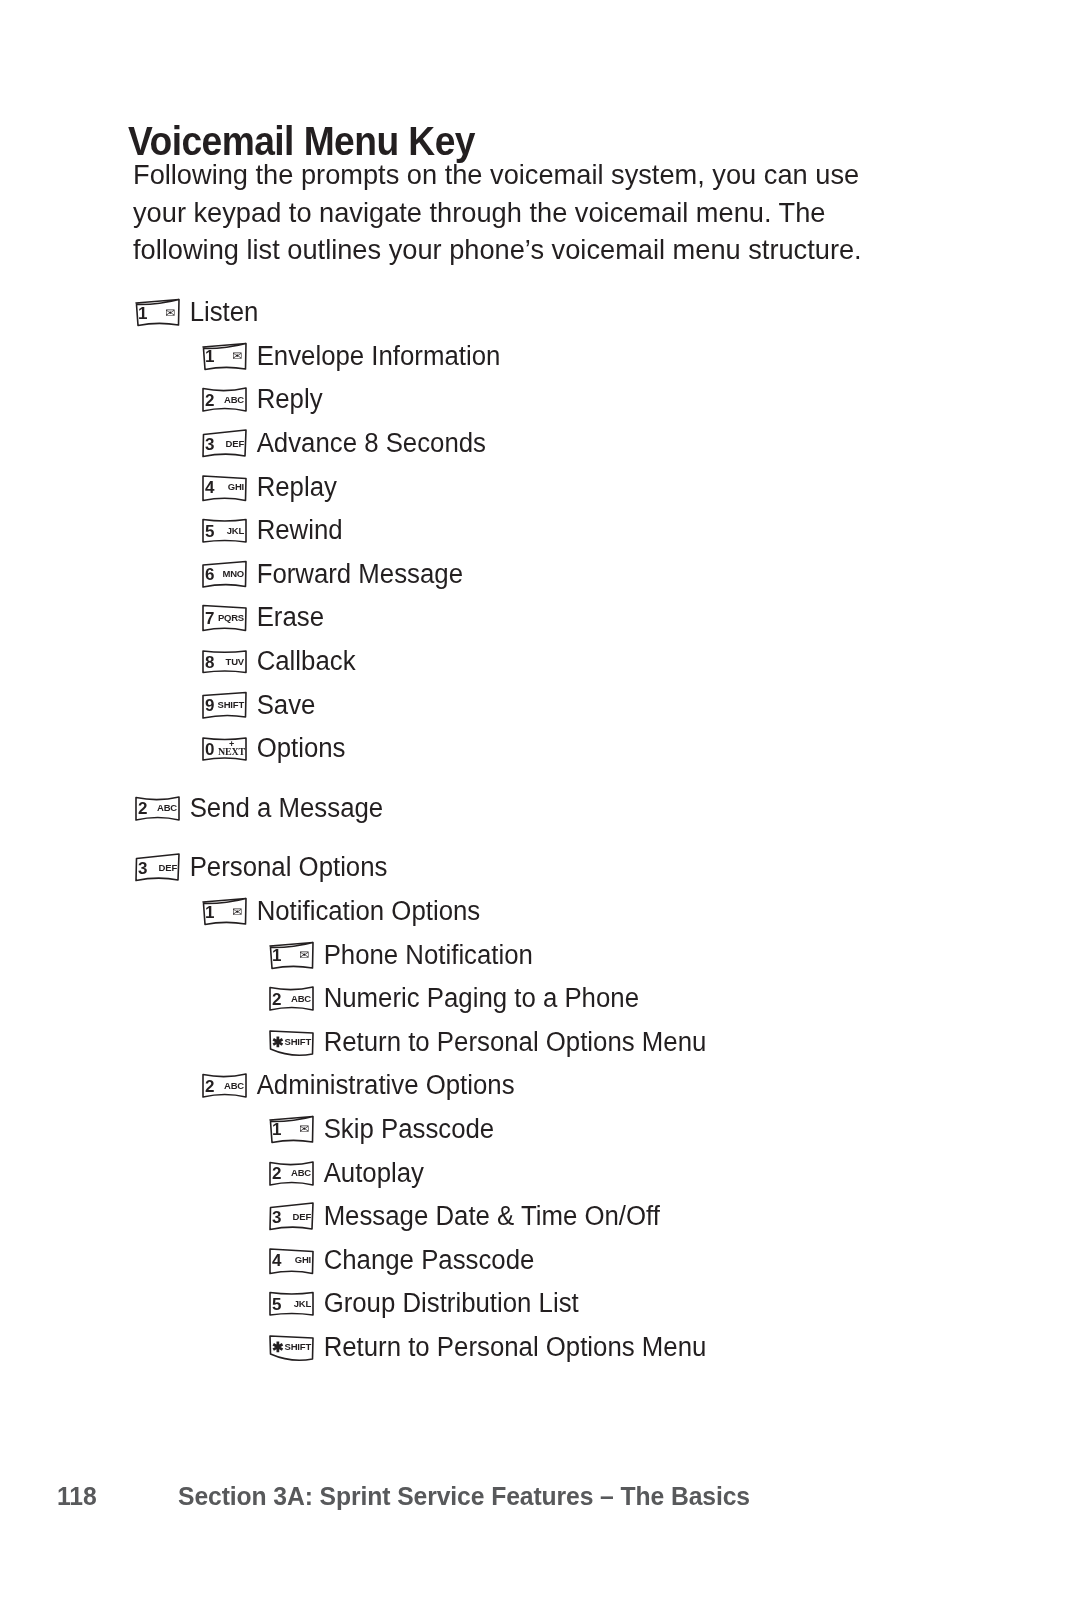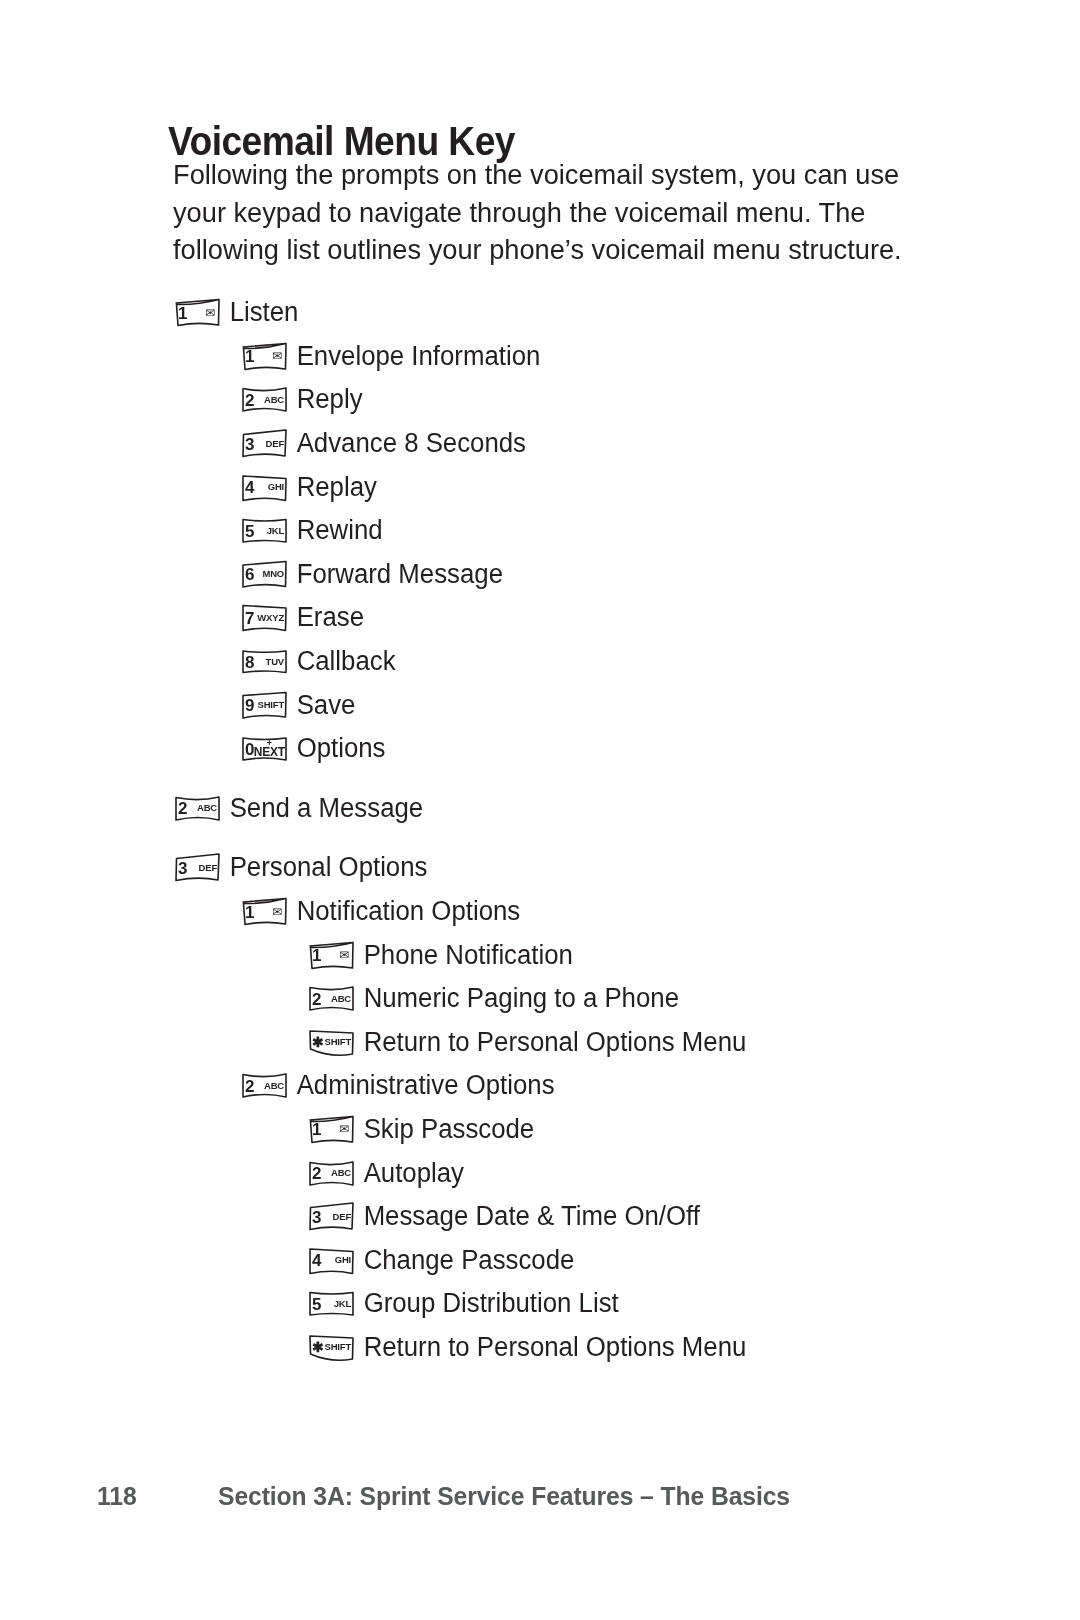--- a/index.html
+++ b/index.html
@@ -12,21 +12,20 @@
     height: 1620px;
     position: relative;
     font-family: "Liberation Sans", sans-serif;
     color: #231f20;
     overflow: hidden;
   }
 
   .page {
     position: absolute;
     inset: 0;
-    margin-left: 40px;
   }
 
   
   .heading {
     position: absolute;
     left: 128px;
     top: 92px;
     font-size: 40px;
     font-weight: bold;
     letter-spacing: -0.6px;
@@ -121,21 +120,21 @@
     right: 7px;
   }
   .key .ksub.stacked {
     display: flex;
     flex-direction: column;
     align-items: center;
     line-height: 0.85;
     right: 4px;
   }
   .key .ksub.stacked .plus { font-size: 9px; }
-  .key .ksub.stacked .next { font-size: 12px; }
+  .key .ksub.stacked .next { font-size: 10px; font-family: Liberation Serif, serif; }
   .key .kstar {
     position: absolute;
     left: 5px;
     top: 50%;
     transform: translateY(-50%);
     font-size: 14px;
     font-weight: bold;
     line-height: 1;
     color: #231f20;
   }
@@ -247,21 +246,21 @@
           <span class="ksub">MNO</span>
         </span>
         <span class="row-label">Forward Message</span>
       </div>
       <div class="row lvl1">
         <span class="key">
           <svg viewBox="0 0 49 31" xmlns="http://www.w3.org/2000/svg">
             <path d="M3,3.5 L46,6 L45.5,28.5 Q25,24 3,28.5 Z" fill="#ffffff" stroke="#231f20" stroke-width="1.6" stroke-linejoin="round" stroke-linecap="round"></path>
           </svg>
           <span class="kdigit">7</span>
-          <span class="ksub">WXYZ</span>
+          <span class="ksub">PQRS</span>
         </span>
         <span class="row-label">Erase</span>
       </div>
       <div class="row lvl1">
         <span class="key">
           <svg viewBox="0 0 49 31" xmlns="http://www.w3.org/2000/svg">
             <path d="M3,5 Q25,7.5 46,5 L46,26.5 Q25,23.5 3,26.5 Z" fill="#ffffff" stroke="#231f20" stroke-width="1.6" stroke-linejoin="round" stroke-linecap="round"></path>
           </svg>
           <span class="kdigit">8</span>
           <span class="ksub">TUV</span>

